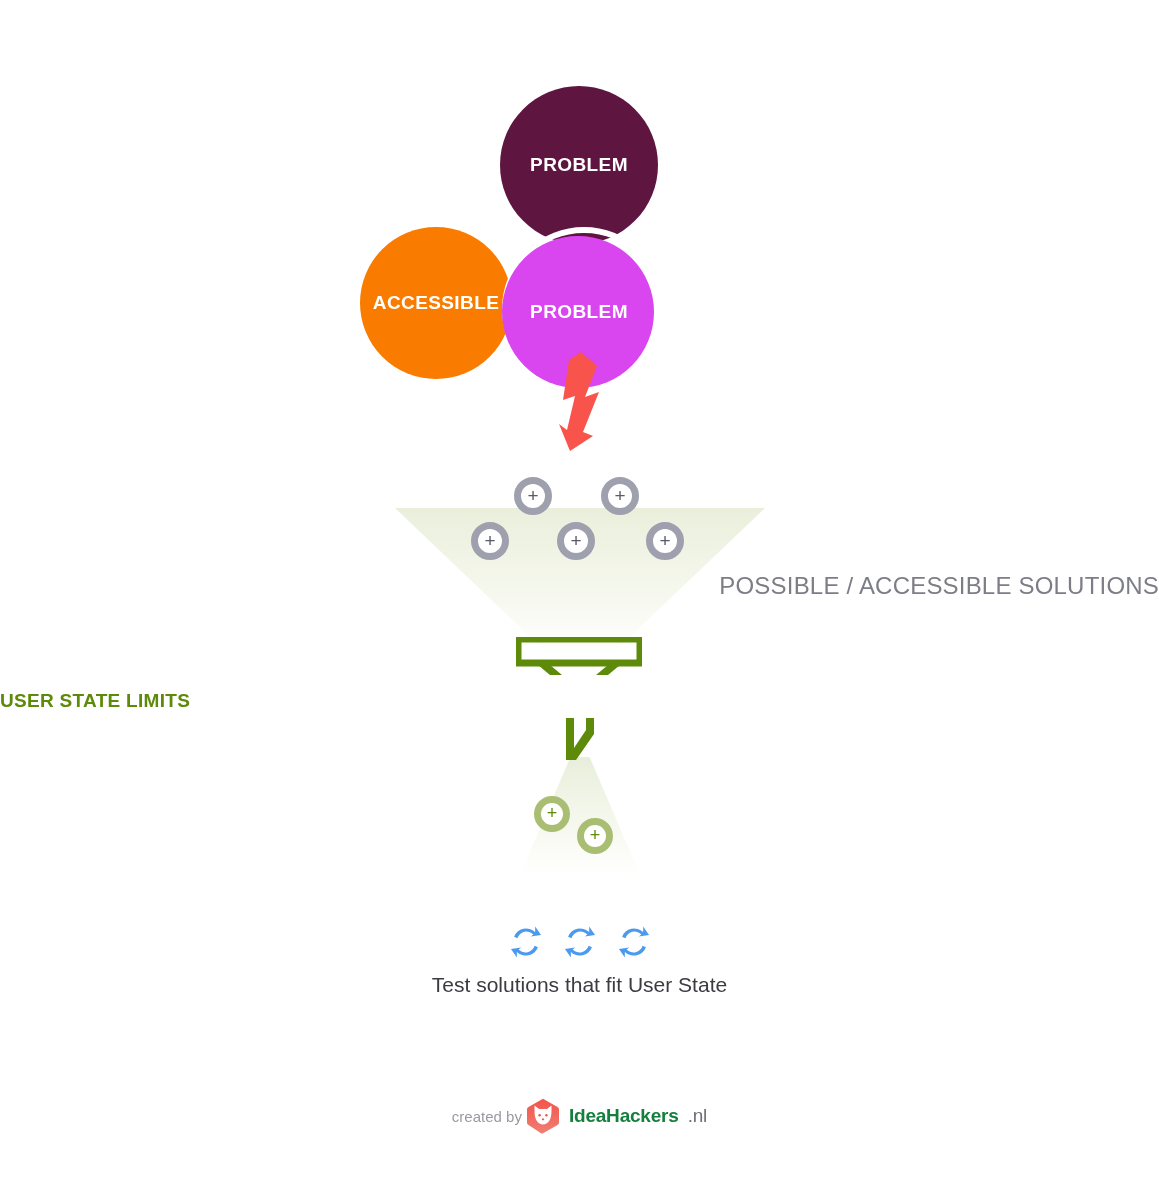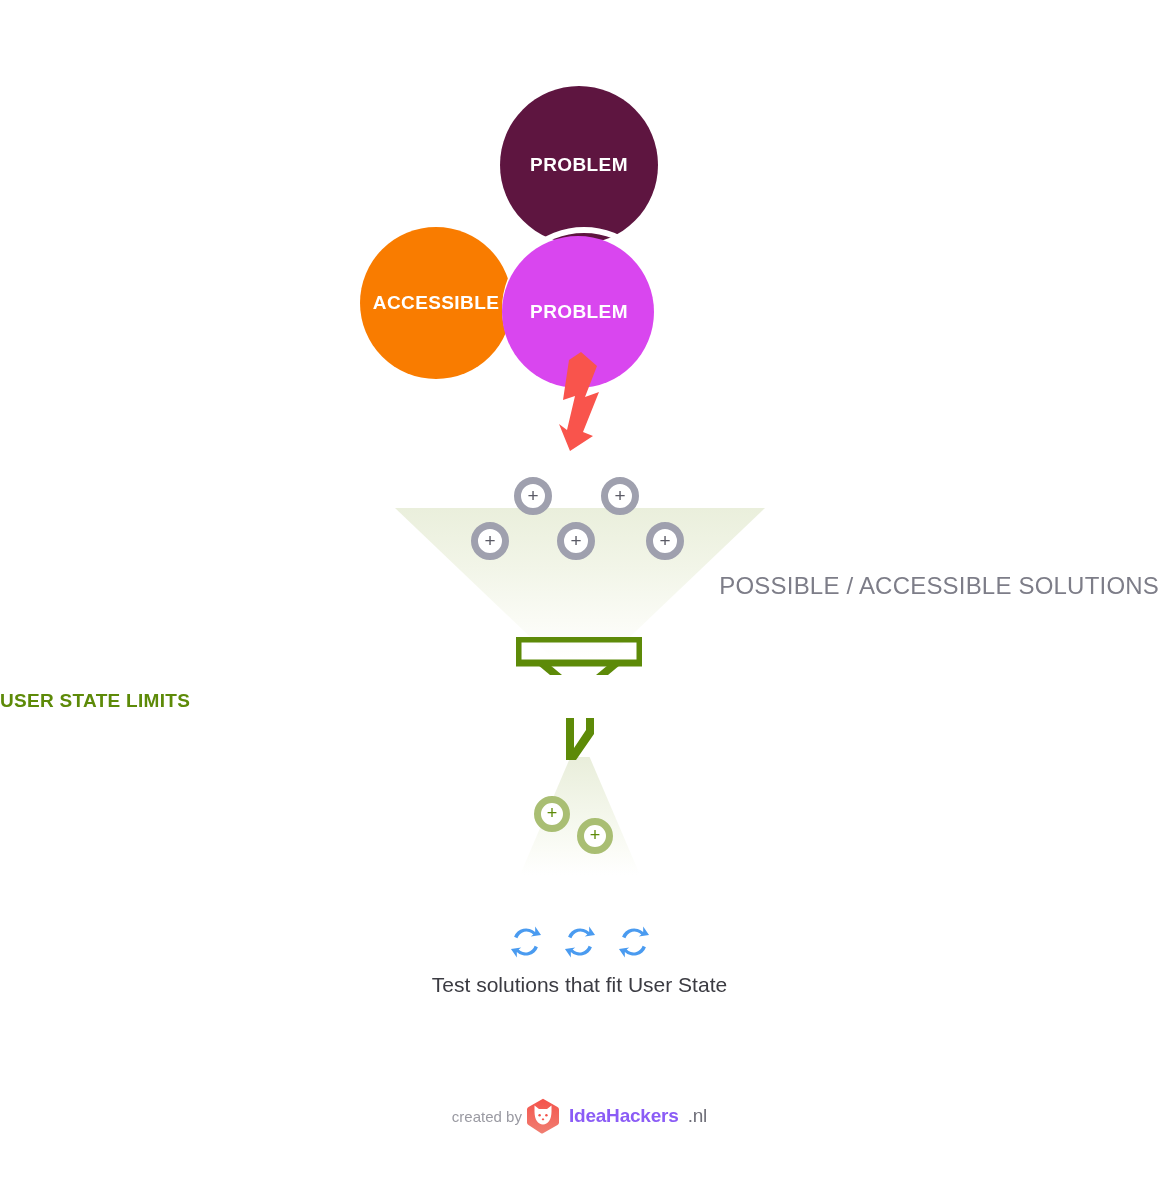--- a/index.html
+++ b/index.html
@@ -225,21 +225,21 @@
   }
   .footer-brand {
     display: flex;
     align-items: center;
     gap: 9px;
   }
   .brand-mark { width: 34px; height: 36px; display: block; }
   .brand-name {
     font-size: 19px;
     font-weight: bold;
-    color: #8b5cf6;
+    color: #15803d;
     letter-spacing: -0.2px;
   }
   .brand-tld {
     font-size: 19px;
     font-weight: normal;
     color: #6F6F79;
     letter-spacing: -0.2px;
   }
 </style>
 </head>

